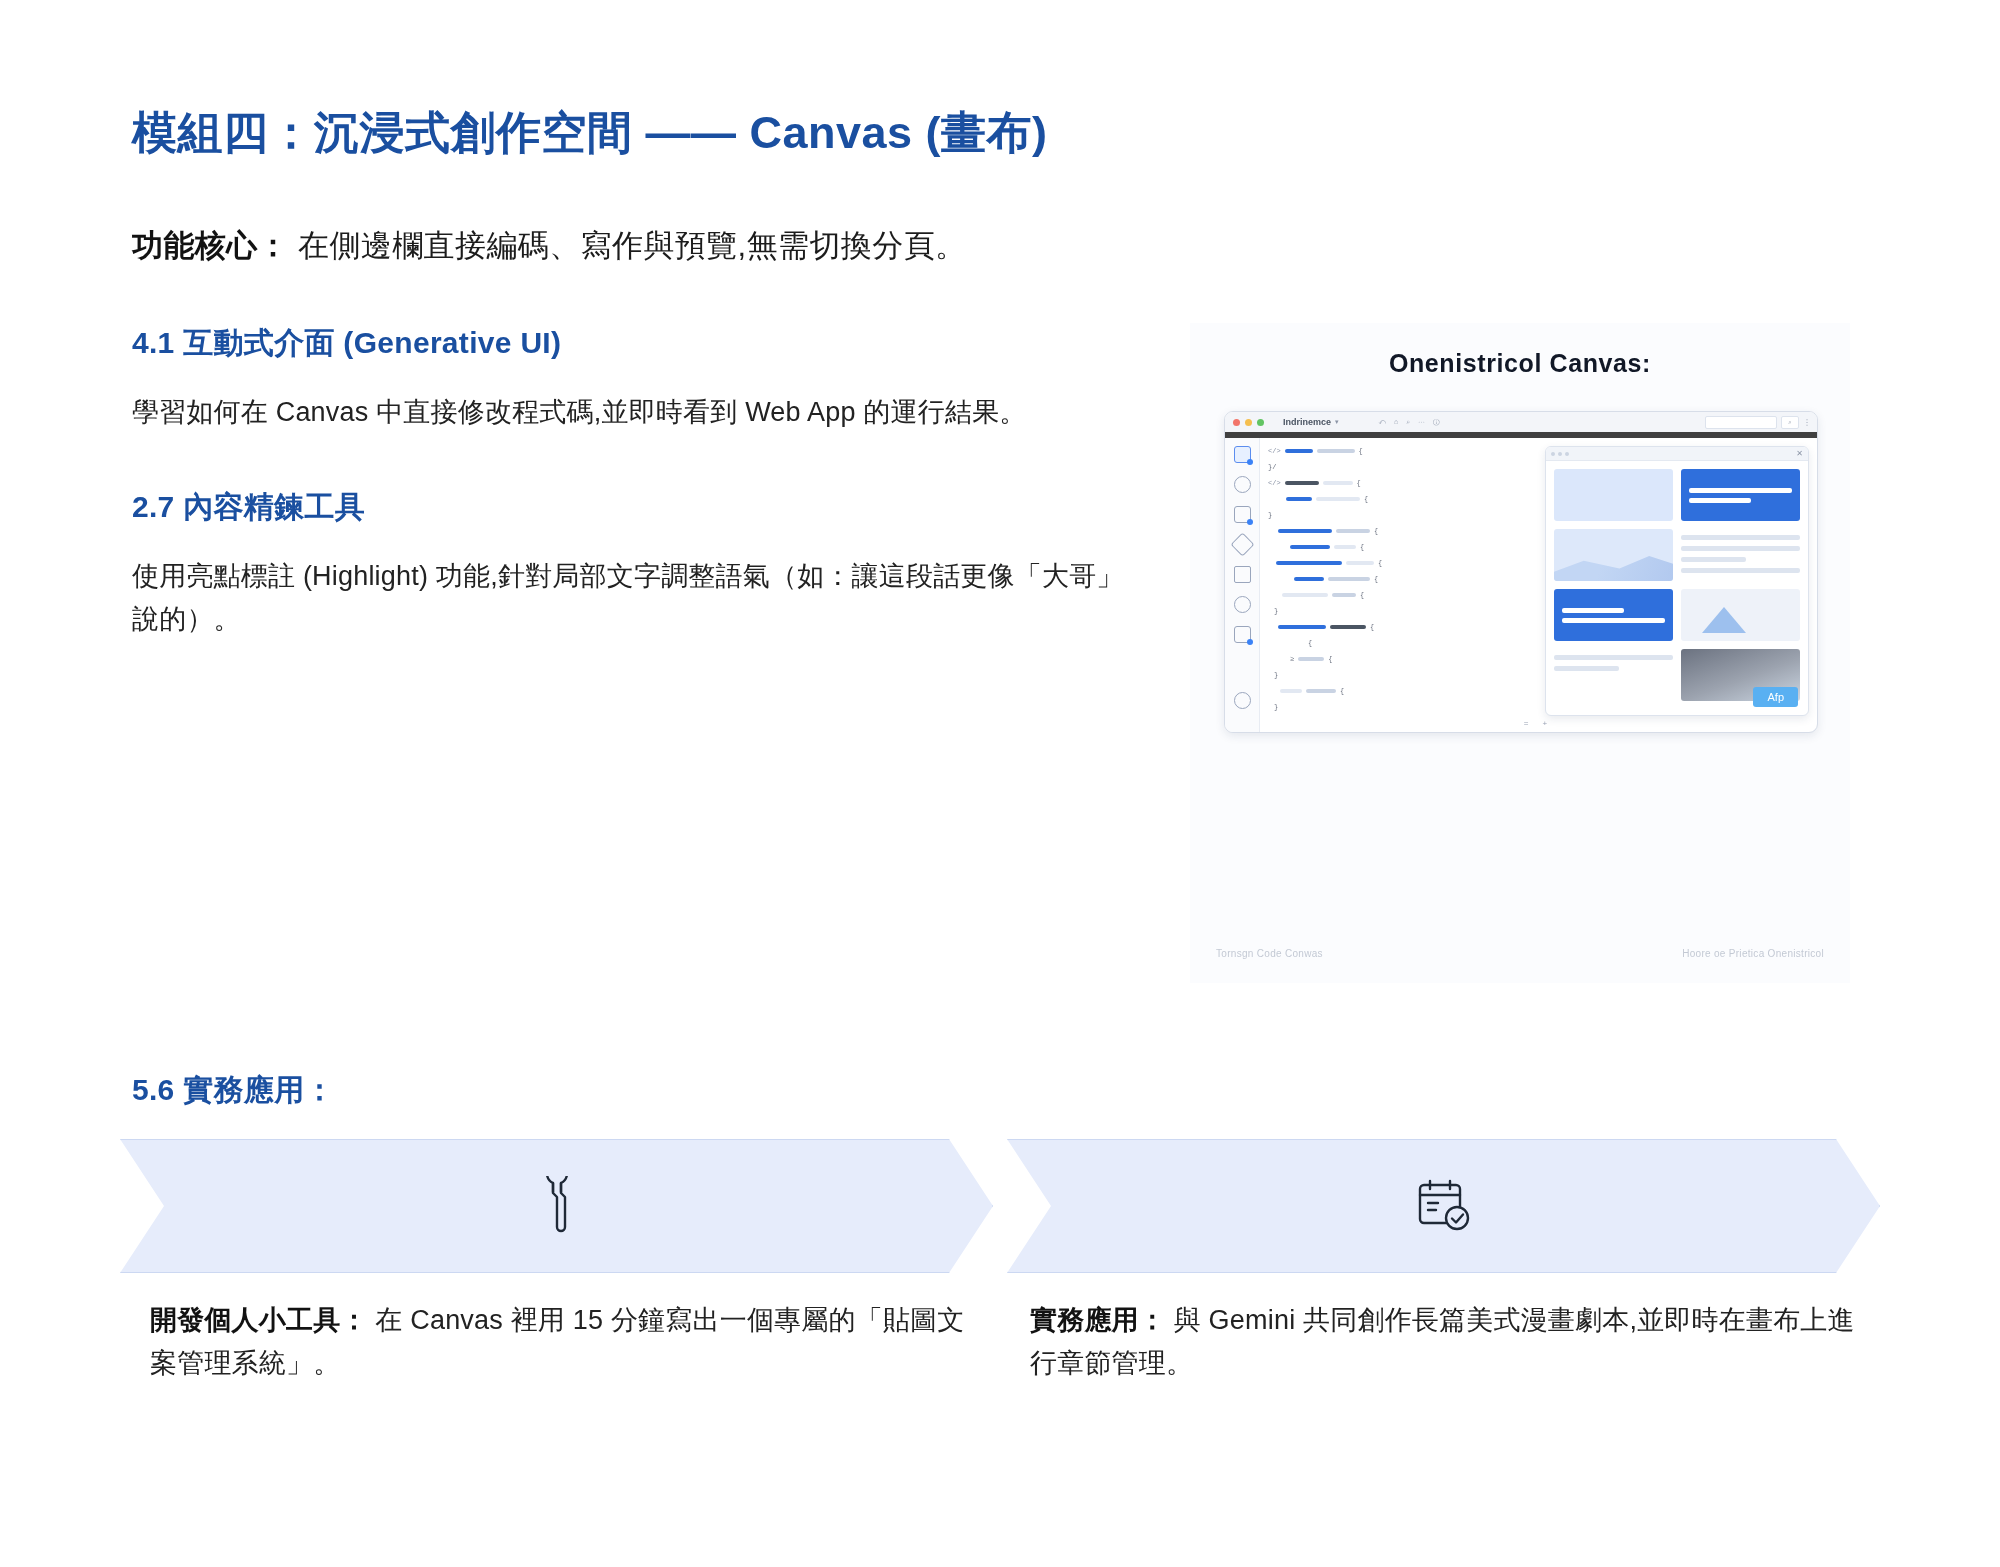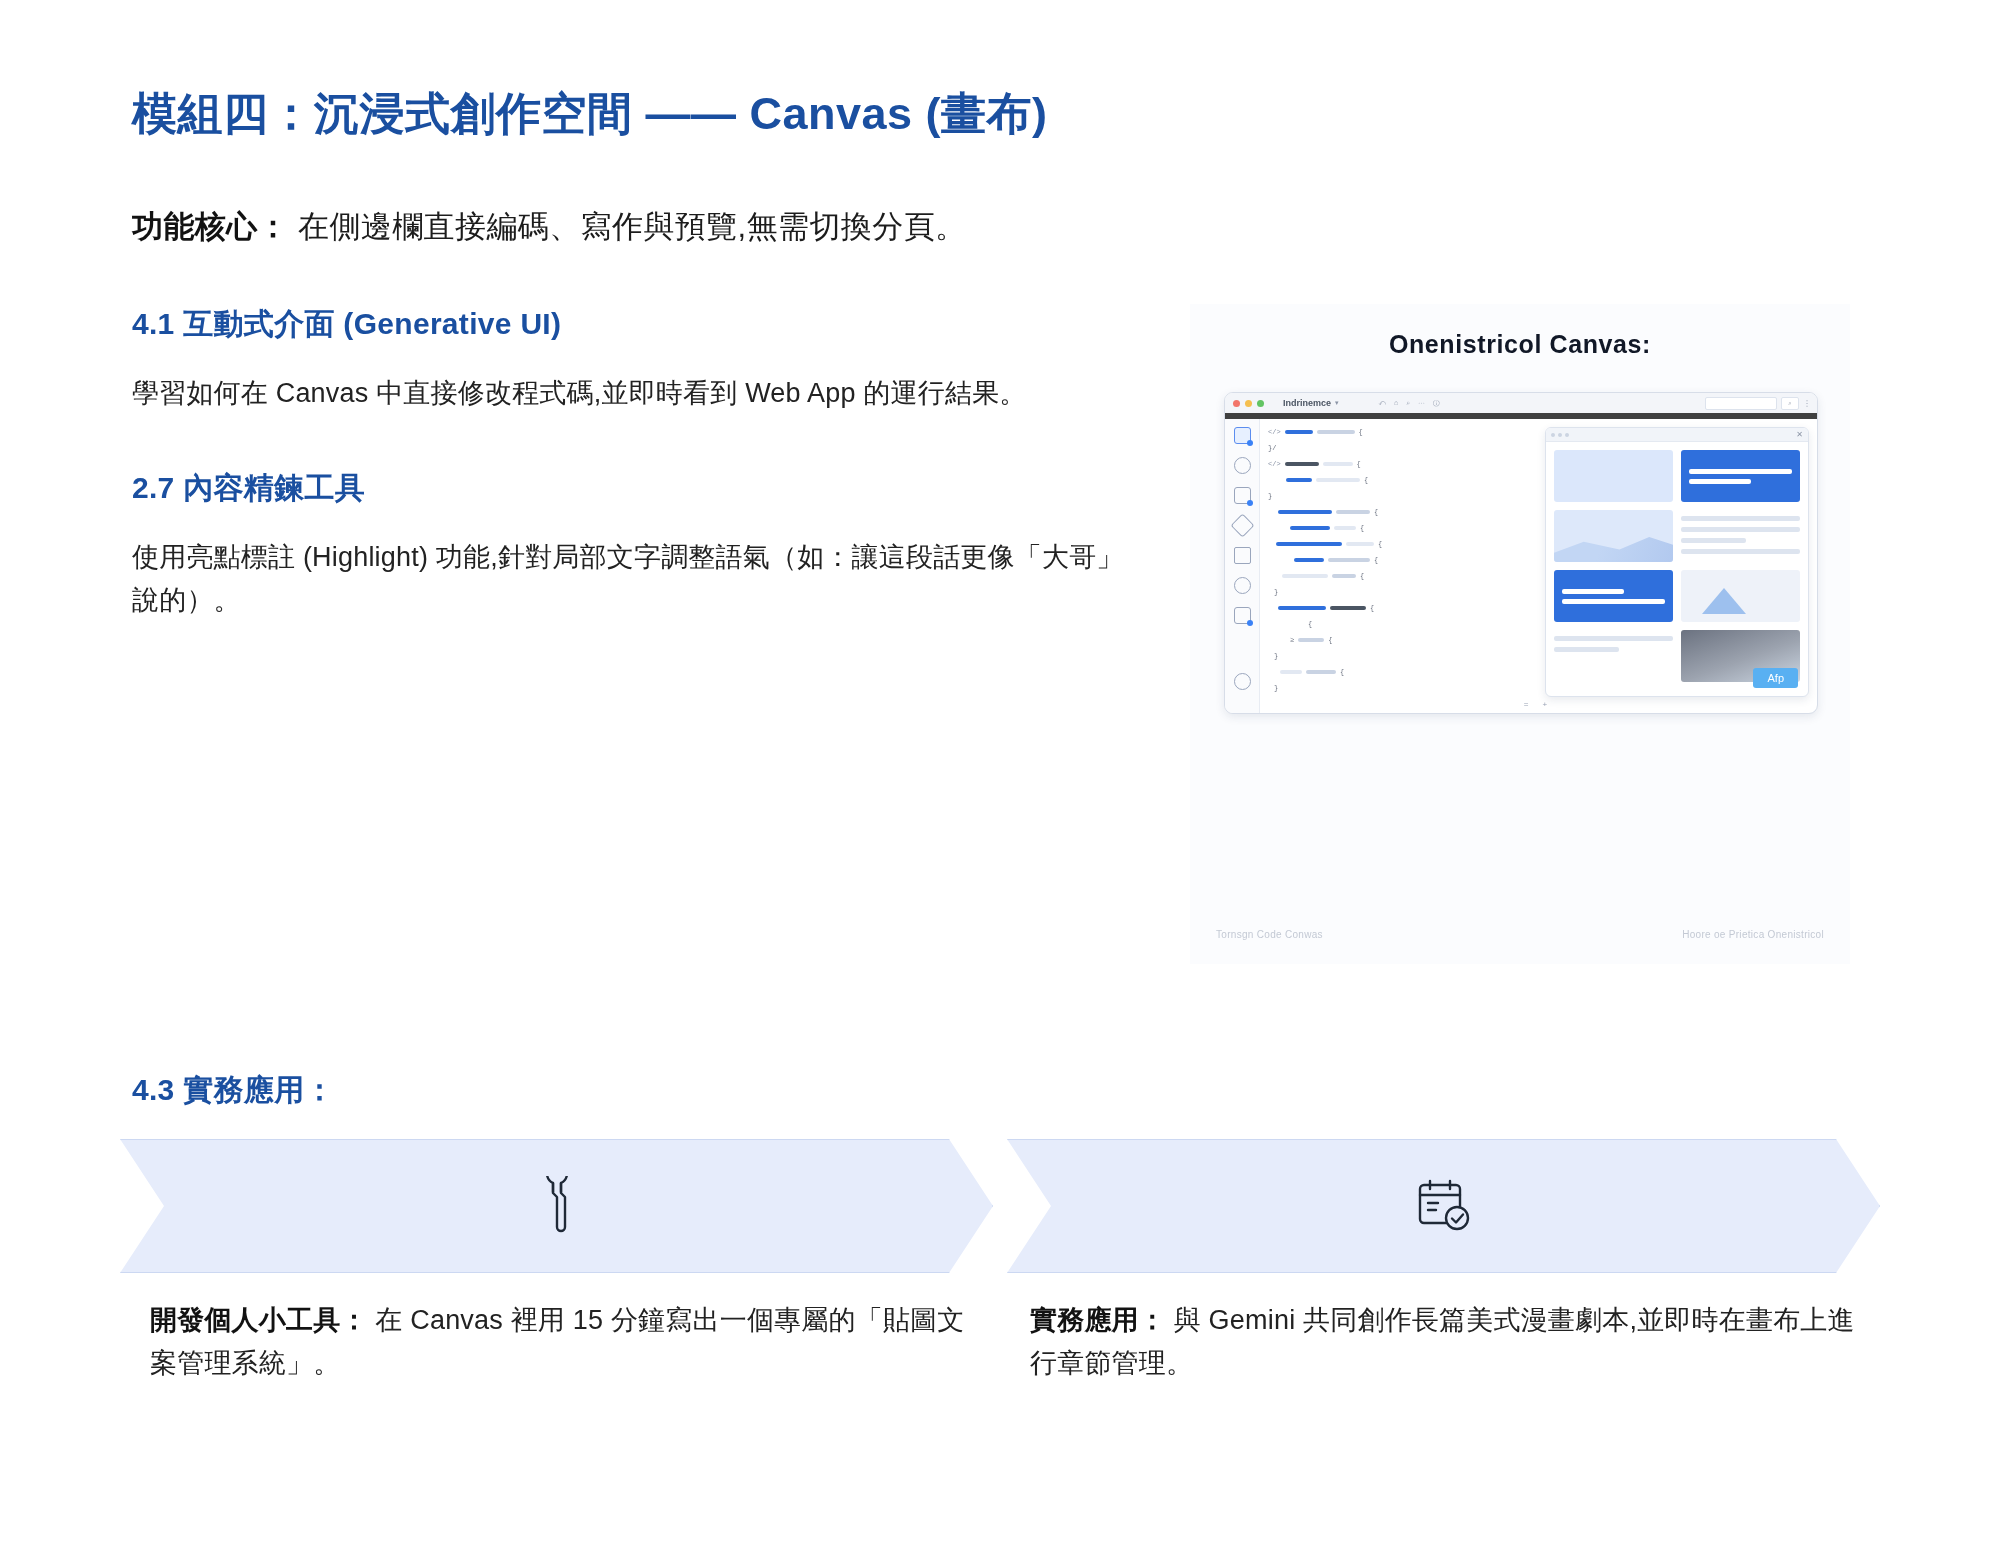--- a/index.html
+++ b/index.html
@@ -14,21 +14,21 @@
     color: #1a1a1a;
     position: relative;
     overflow: hidden;
   }
 
   .page {
     position: relative;
     width: 2000px;
     height: 1567px;
     box-sizing: border-box;
-    padding: 60px 120px;
+    padding: 79px 120px;
   }
 
   
   .main-title {
     font-size: 45px;
     font-weight: bold;
     color: #1a4fa0;
     letter-spacing: 0.5px;
     margin: 24px 0 0 12px;
   }
@@ -477,21 +477,21 @@
 
         <div class="illus-foot">
           <span>Tornsgn Code Conwas</span>
           <span>Hoore oe Prietica Onenistricol</span>
         </div>
       </div>
     </div>
   </div>
 
   <div class="apply-wrap">
-    <h2 class="apply-head">4.3 實務應用：</h2>
+    <h2 class="apply-head">5.6 實務應用：</h2>
 
     <div class="chevrons">
       <div class="chev first">
         <span>
           <svg width="44" height="60" viewBox="0 0 44 60" fill="none" stroke="#1f2937" stroke-width="2.4" stroke-linecap="round" stroke-linejoin="round">
             <path d="M26 5 a10 10 0 1 0 -8 0 l0 10 l4 4 l0 30 a4 4 0 0 0 8 0 l0 -30 l-4 -4 z" transform="translate(0,2)"></path>
             <path d="M18 7 L18 16 M26 7 L26 16"></path>
           </svg>
         </span>
       </div>

